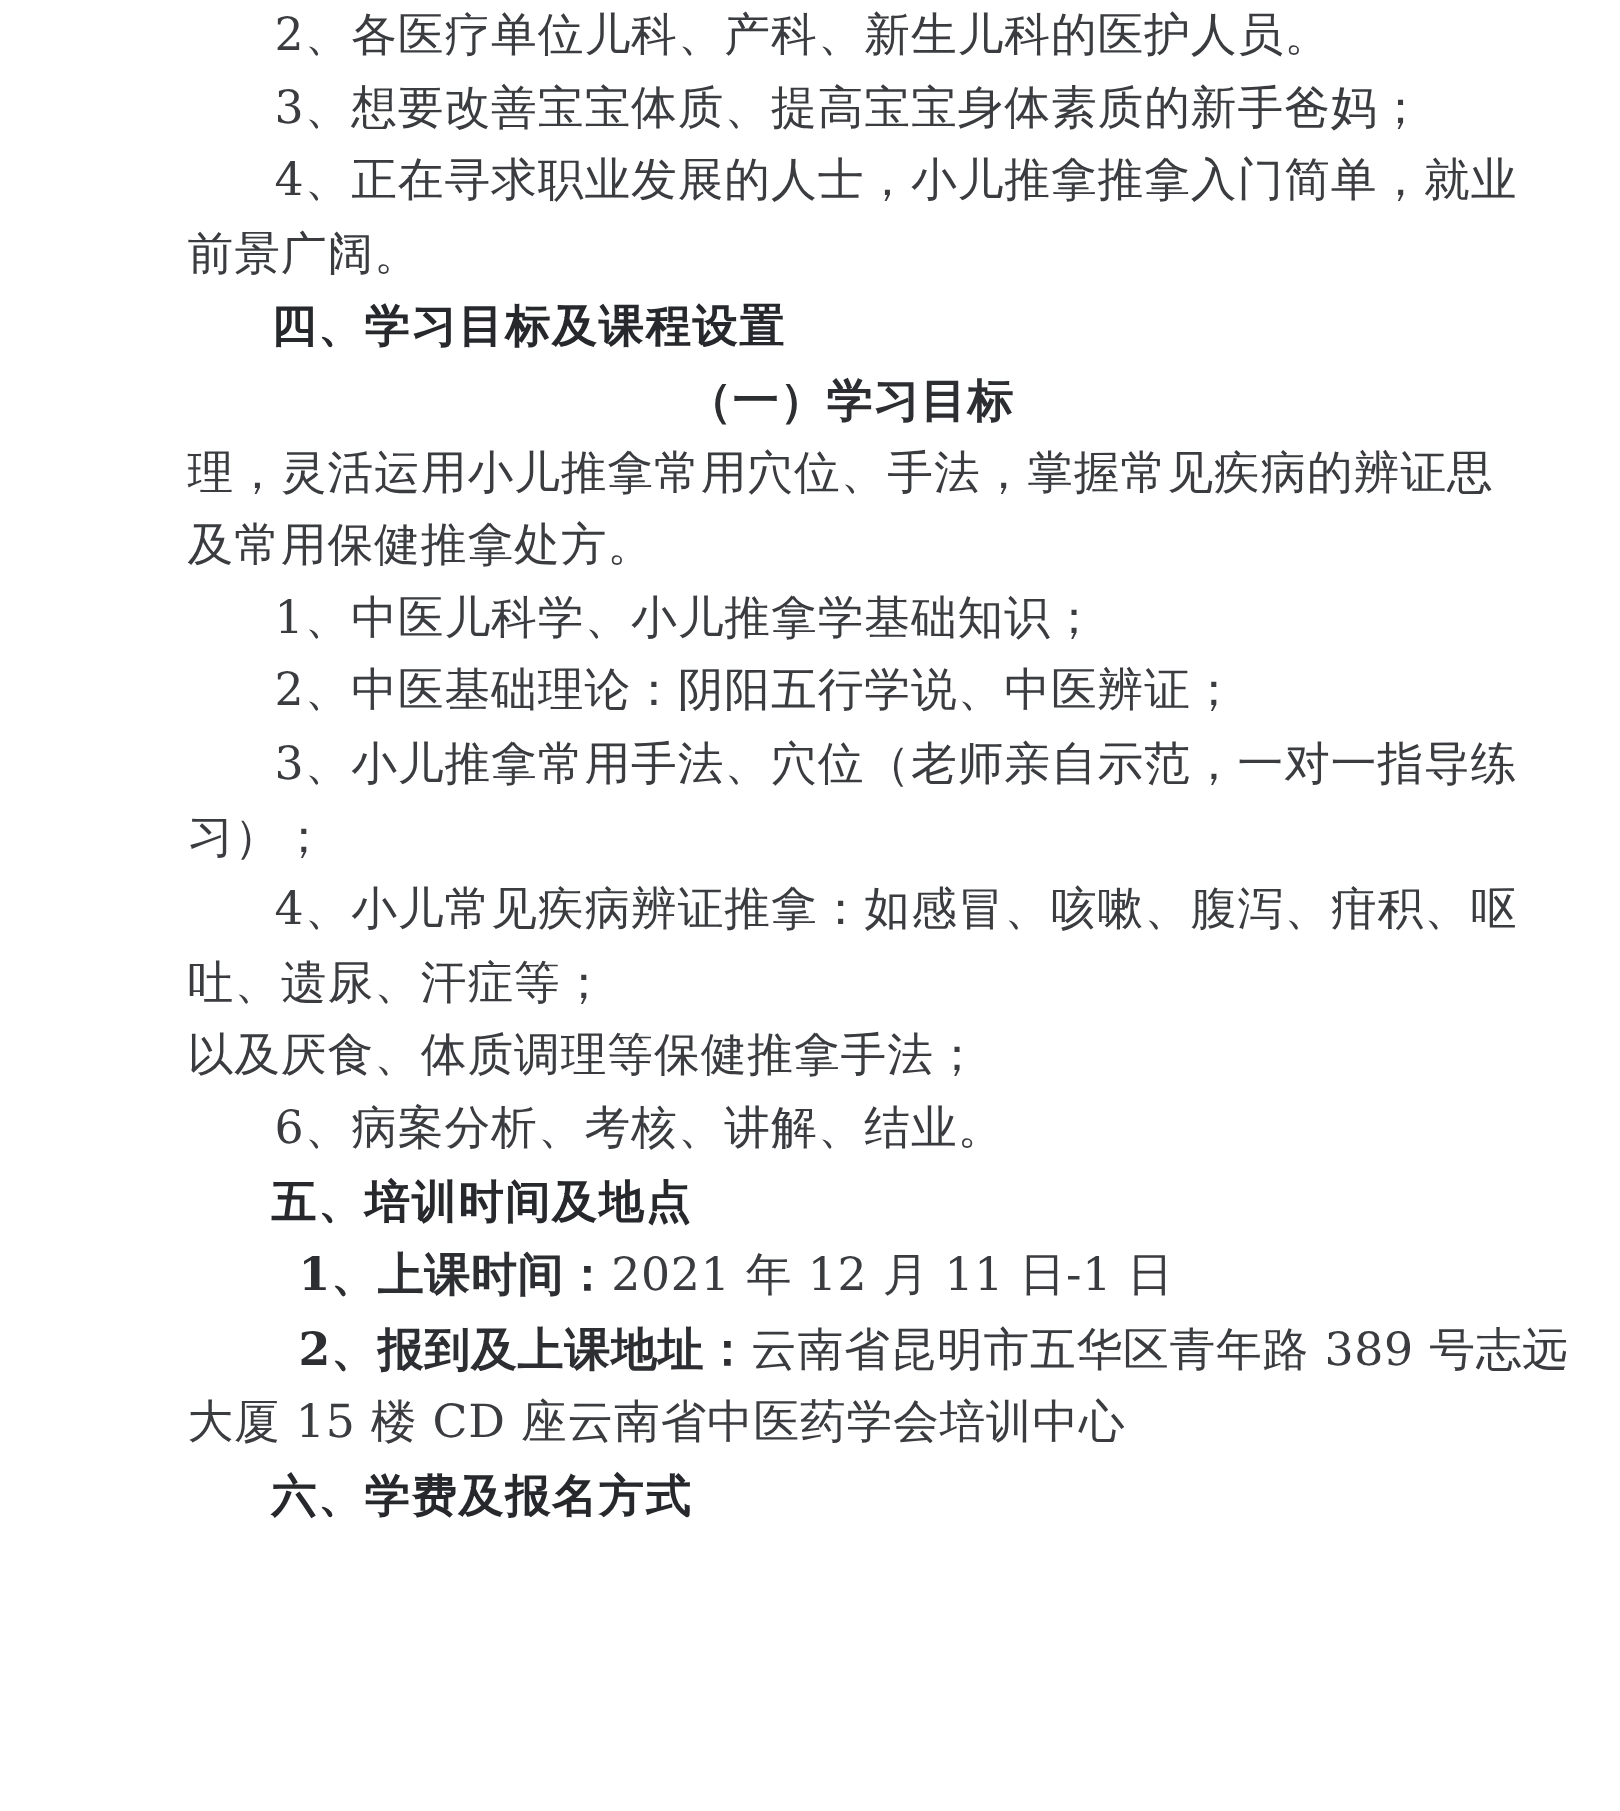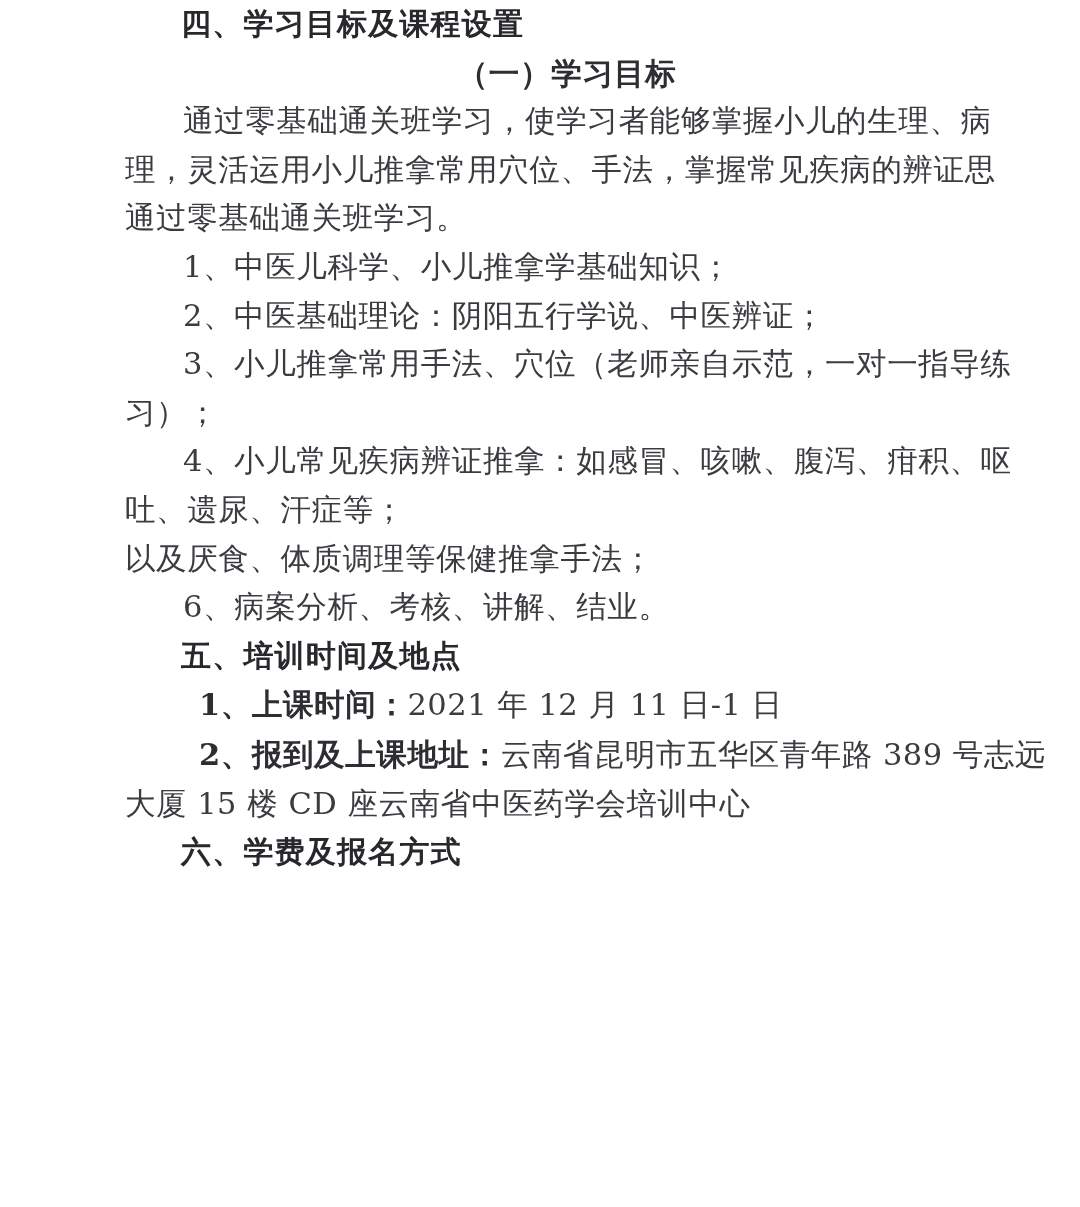--- a/index.html
+++ b/index.html
@@ -82,29 +82,34 @@
   }
 
   
   .blk { margin: 0; padding: 0; }
 </style>
 </head>
 <body>
 
 <div class="page">
 
+  <div class="blk">
+    <div class="line indent">2、各医疗单位儿科、产科、新生儿科的医护人员。</div>
+    <div class="line indent">3、想要改善宝宝体质、提高宝宝身体素质的新手爸妈；</div>
+    <div class="line indent">4、正在寻求职业发展的人士，小儿推拿推拿入门简单，就业</div>
+    <div class="line">前景广阔。</div>
+  </div>
 
   <div class="h-major">四、学习目标及课程设置</div>
 
   <div class="h-sub">（一）学习目标</div>
 
   <div class="blk">
-    <div class="line indent">通过零基础通关班学习，使学习者能够掌握小儿的生理、病</div>
     <div class="line">理，灵活运用小儿推拿常用穴位、手法，掌握常见疾病的辨证思</div>
-    <div class="line">通过零基础通关班学习。</div>
+    <div class="line">及常用保健推拿处方。</div>
   </div>
 
 
   <div class="blk">
     <div class="line indent">1、中医儿科学、小儿推拿学基础知识；</div>
     <div class="line indent">2、中医基础理论：阴阳五行学说、中医辨证；</div>
 
     <div class="line indent">3、小儿推拿常用手法、穴位（老师亲自示范，一对一指导练</div>
     <div class="line">习）；</div>
 

